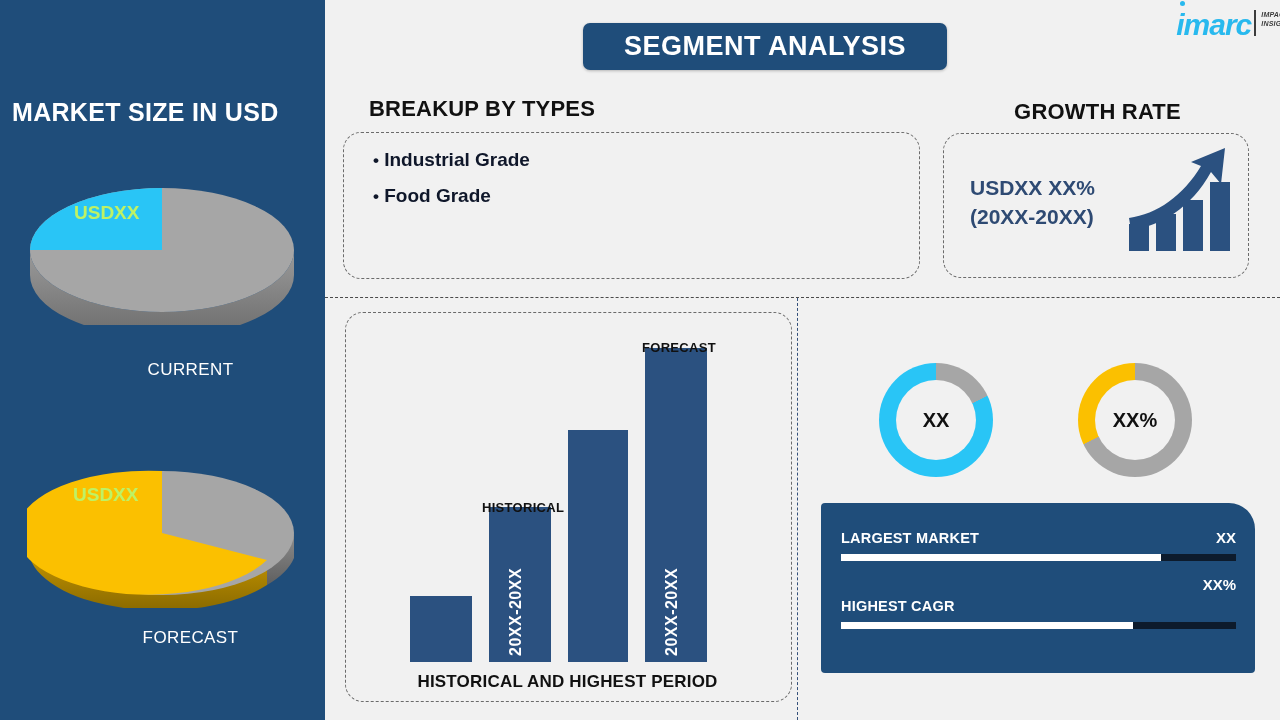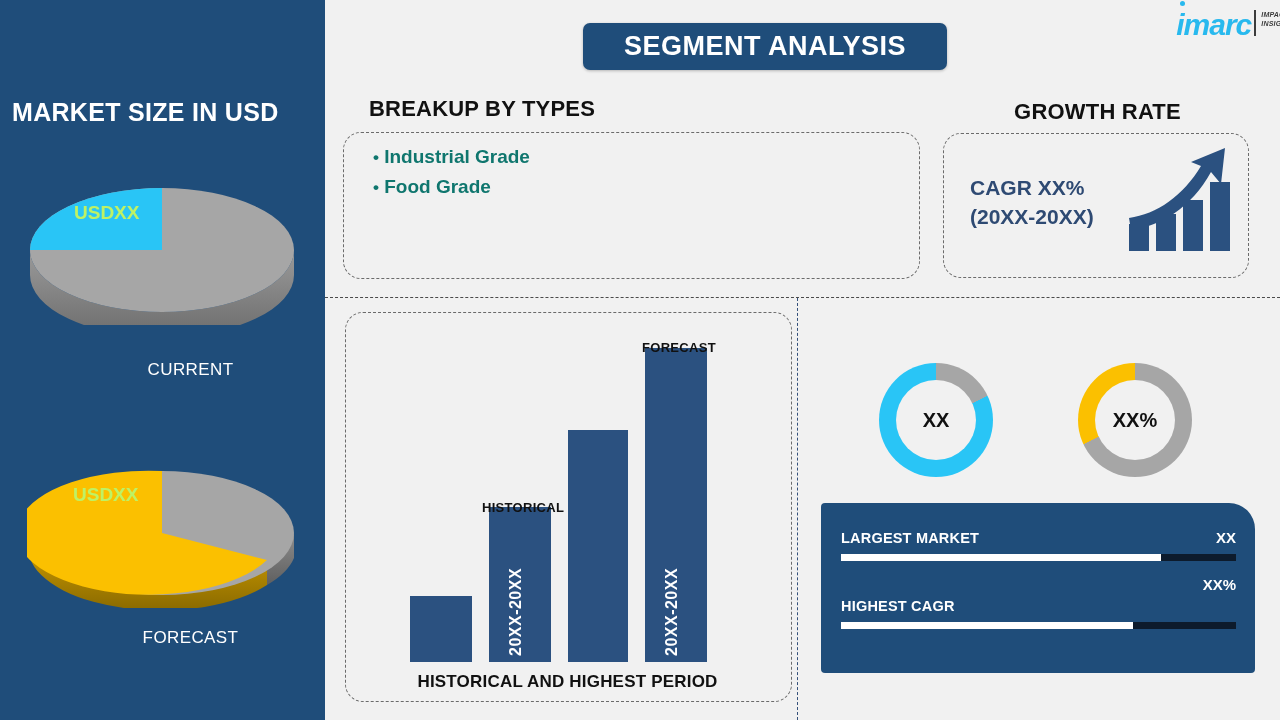--- a/index.html
+++ b/index.html
@@ -63,21 +63,21 @@
   .sec-head.growth{left:620px;top:99px;width:305px;text-align:center;}
 
   .dashbox{
     position:absolute;border:1.6px dashed #6b6b6b;border-radius:18px;background:#f1f1f1;
   }
   .dashbox.types{left:18px;top:132px;width:575px;height:145px;}
   .dashbox.growth{left:618px;top:133px;width:304px;height:143px;}
 
   .type-list{position:absolute;left:48px;top:142px;}
   .type-item{
-    font-size:19px;font-weight:bold;color:#0f766e;line-height:29px;white-space:nowrap;
+    font-size:19px;font-weight:bold;color:#0f172a;line-height:35px;white-space:nowrap;
   }
   .type-item .b{font-size:17px;}
 
   .cagr-text{
     position:absolute;left:645px;top:173px;width:160px;
     font-size:21px;font-weight:bold;color:#2e4a73;line-height:29px;
   }
   .growth-graphic{position:absolute;left:800px;top:140px;width:110px;height:115px;}
 
   
@@ -211,21 +211,21 @@
       </div>
       <div class="type-item">
         <span class="b">•</span>
         <span>Food Grade</span>
       </div>
     </div>
 
     <div class="sec-head growth">GROWTH RATE</div>
     <div class="dashbox growth"></div>
     <div class="cagr-text">
-      <div>CAGR XX%</div>
+      <div>USDXX XX%</div>
       <div>(20XX-20XX)</div>
     </div>
     <div class="growth-graphic">
       <svg width="110" height="115" viewBox="0 0 110 115">
 
         <path d="M4,78 C32,74 58,56 76,26 L66,22 L100,8 L96,44 L86,32 C66,68 36,86 6,90 Z" fill="#2b5180"></path>
 
         <rect x="4" y="84" width="20" height="27" fill="#2b5180"></rect>
         <rect x="31" y="74" width="20" height="37" fill="#2b5180"></rect>
         <rect x="58" y="60" width="20" height="51" fill="#2b5180"></rect>

